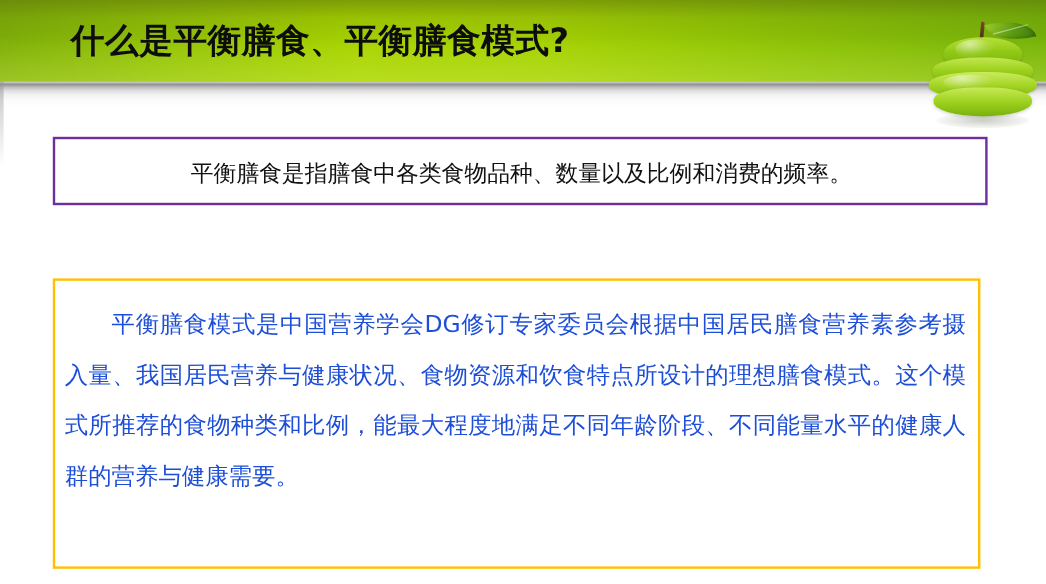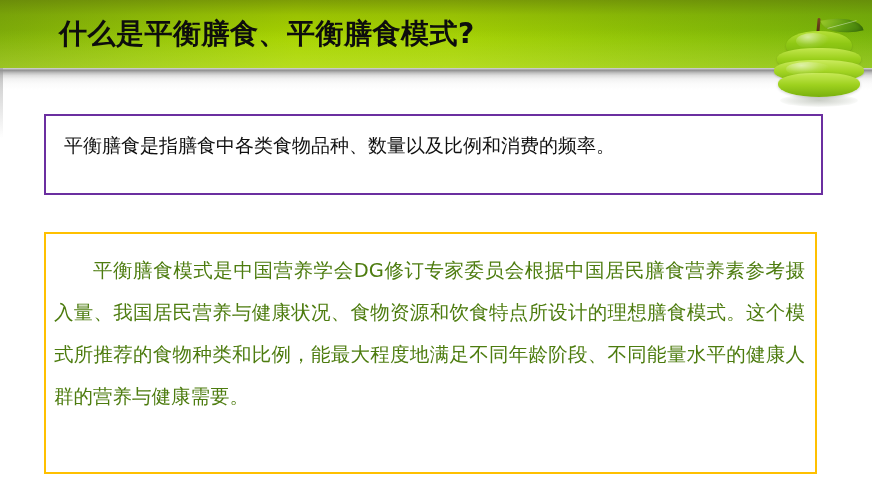--- a/index.html
+++ b/index.html
@@ -182,44 +182,45 @@
   .content-box {
     position: absolute;
     background: #ffffff;
     box-sizing: border-box;
   }
 
   #definition-box {
     left: 44px;
     top: 114px;
     width: 779px;
-    height: 81px;
+    height: 57px;
     border: 2px solid #6b2fa0;
     padding: 14px 16px 0 18px;
+    text-align: center;
   }
   #definition-text {
     font-size: 19px;
     line-height: 30px;
     color: #111111;
     font-family: "DejaVu Sans", "Liberation Sans", sans-serif;
     white-space: nowrap;
   }
 
   #pattern-box {
     left: 44px;
     top: 232px;
     width: 773px;
     height: 242px;
     border: 2px solid #ffc000;
     padding: 16px 10px 0 8px;
   }
   #pattern-text {
     font-size: 19.5px;
     line-height: 42px;
-    color: #4d7c0f;
+    color: #1d4ed8;
     text-indent: 2em;
     text-align: justify;
     text-justify: inter-character;
     font-family: "DejaVu Sans", "Liberation Sans", sans-serif;
   }
 </style>
 </head>
 <body>
 
 <div id="slide">

